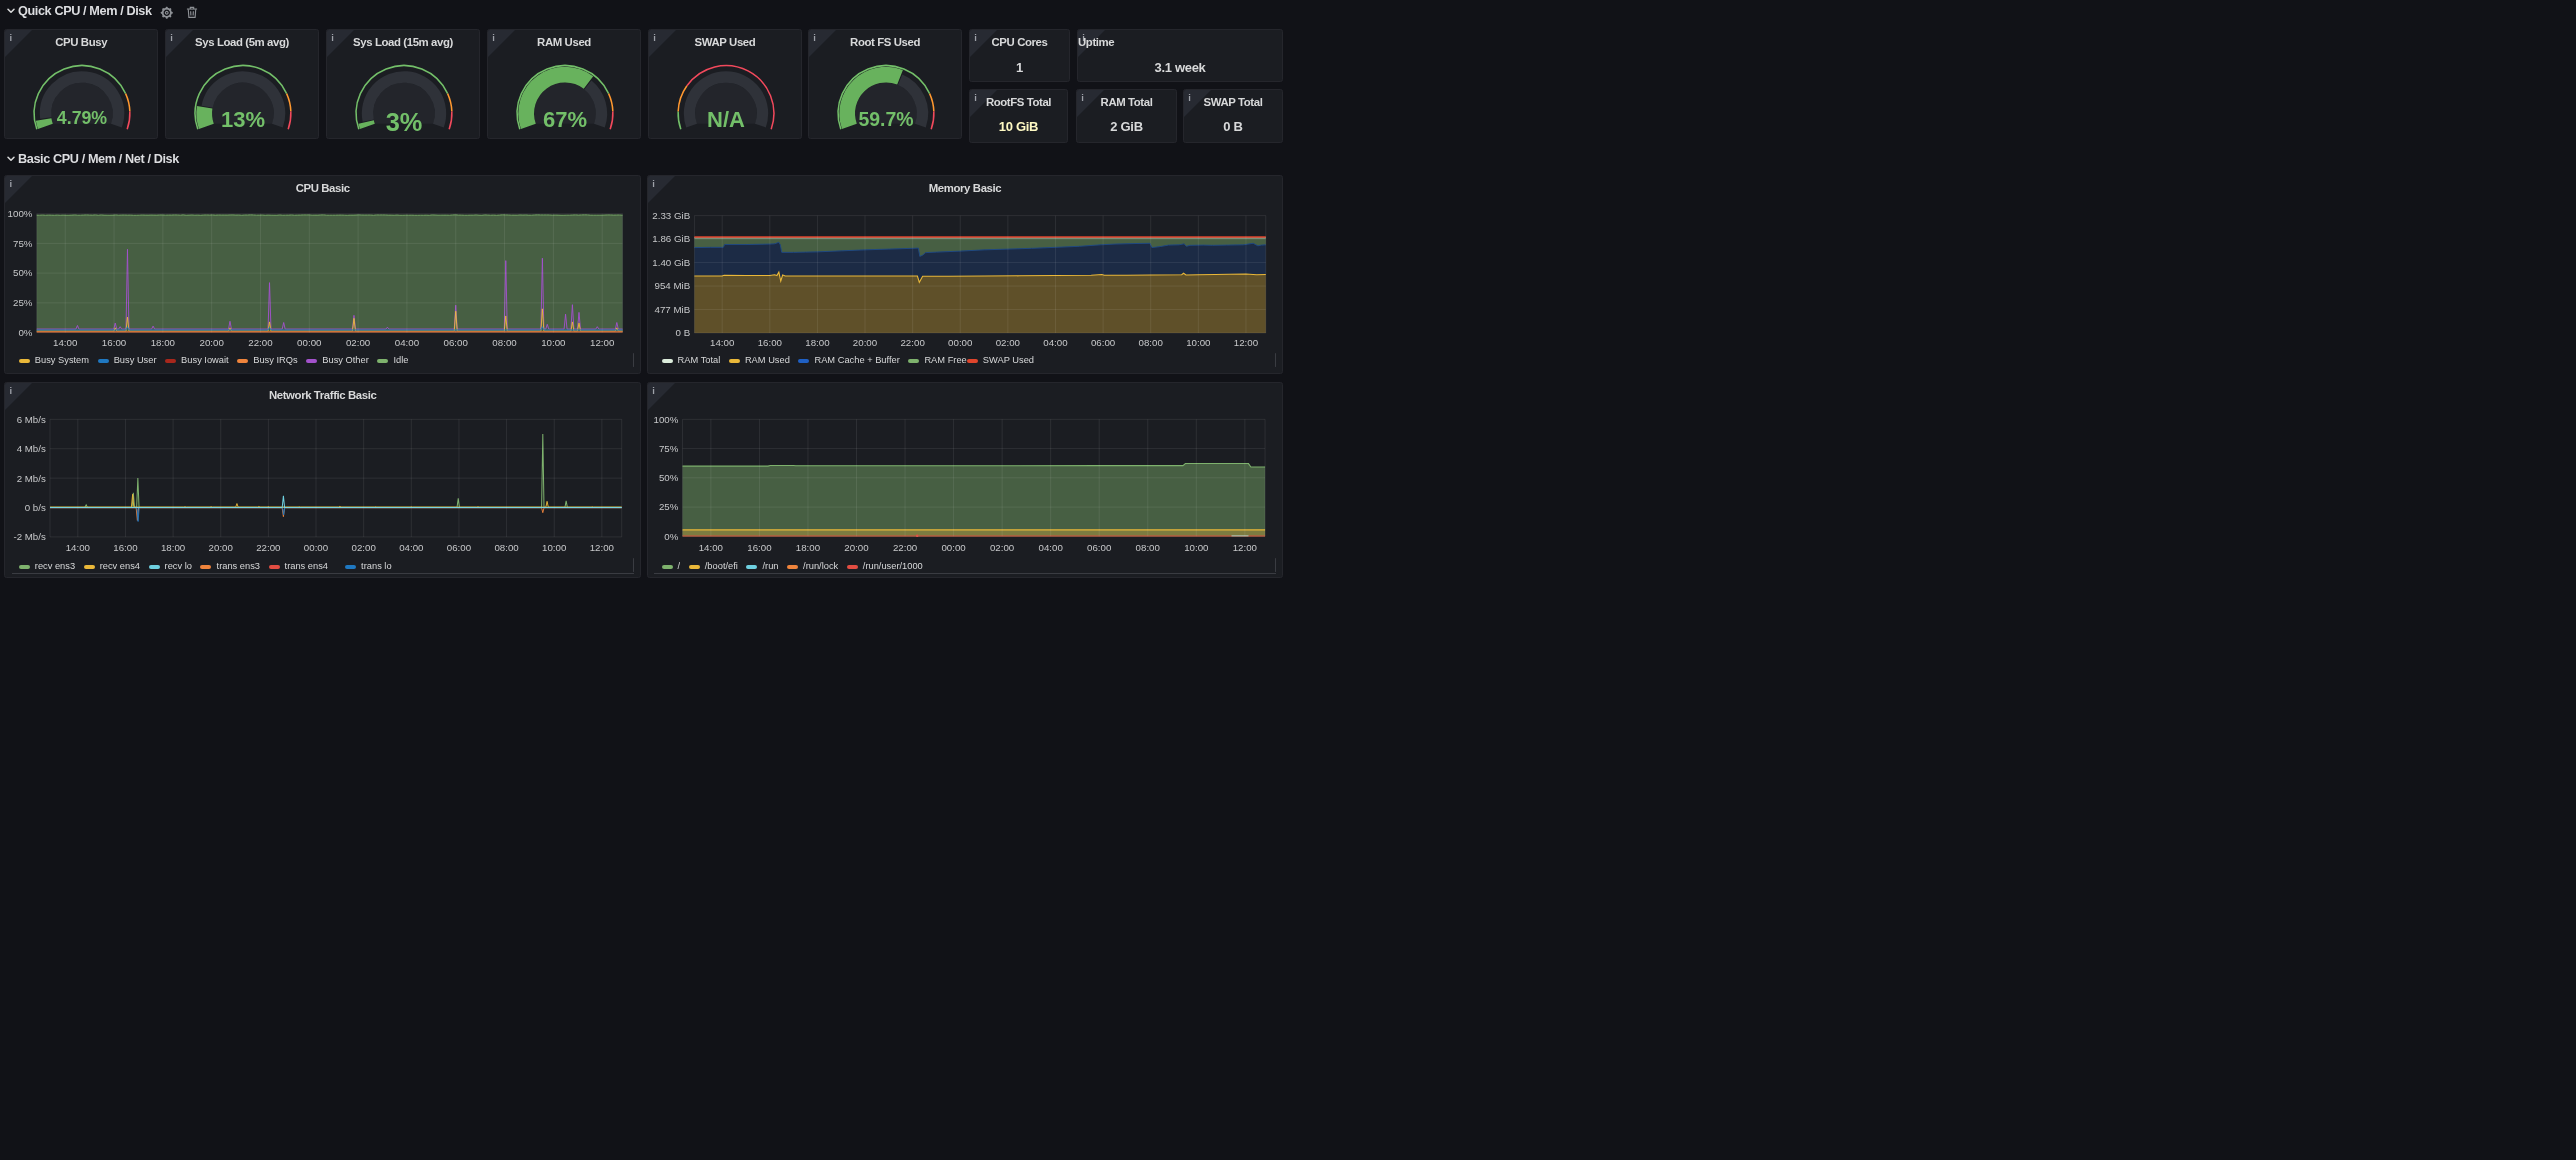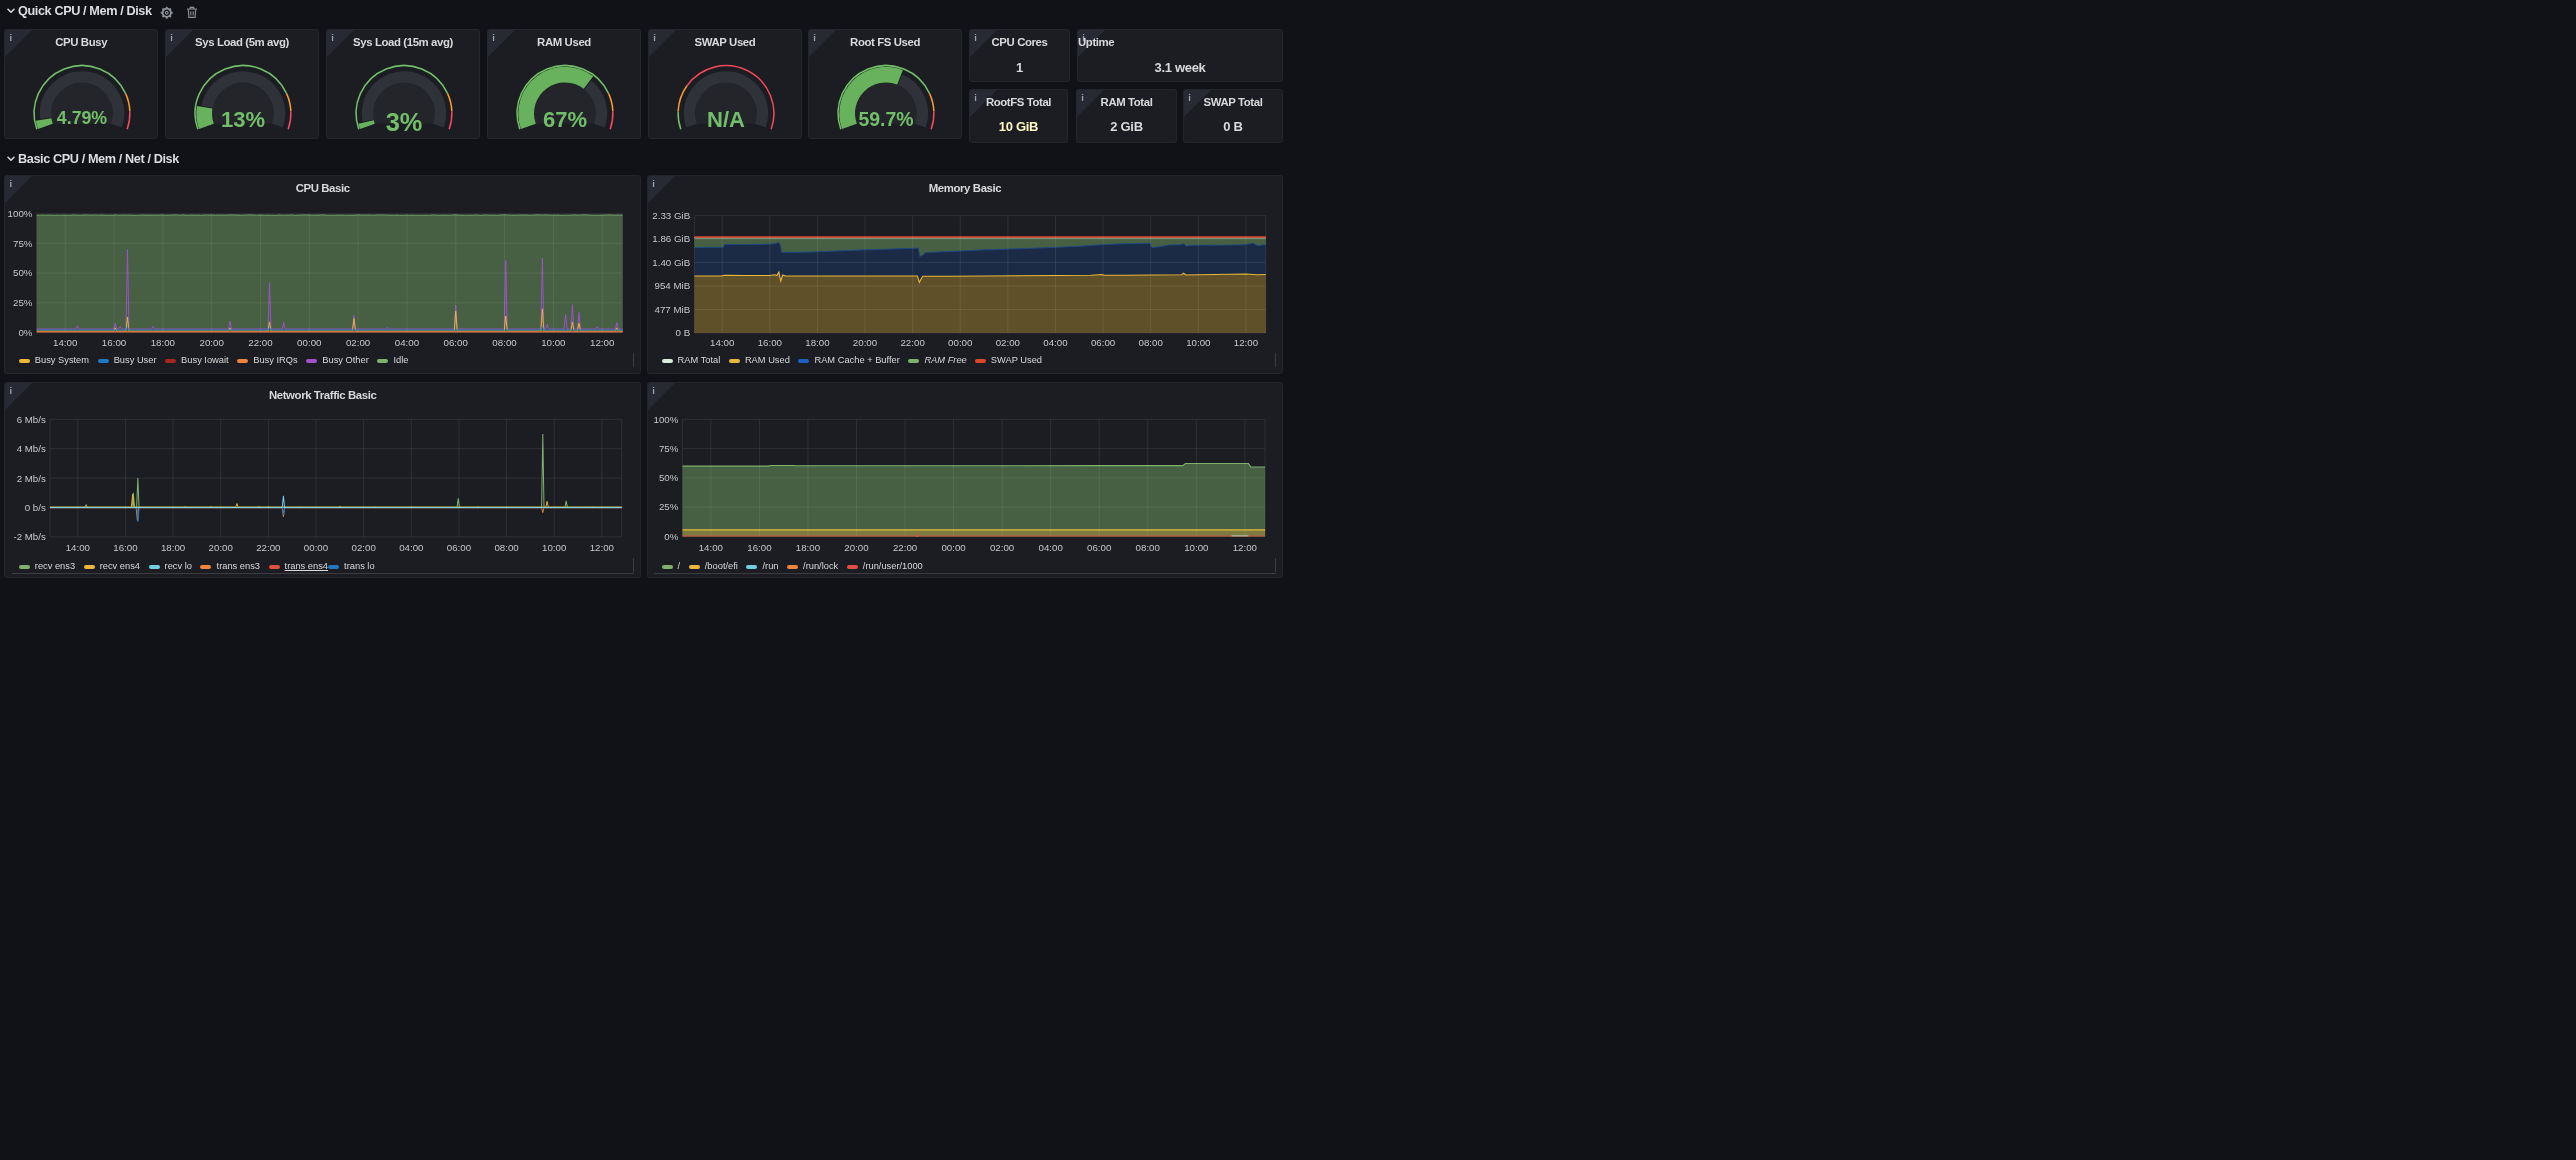--- a/index.html
+++ b/index.html
@@ -259,21 +259,21 @@
       <text x="706.07" y="200.6" text-anchor="middle" font-family="Liberation Sans, sans-serif" font-size="11.5" fill="#c7c8ca">12:00</text>
     </svg>
     <div style="position:absolute;left:13.5px;top:178px;display:flex;align-items:center;font:400 9.3px/13.5px 'Liberation Sans', sans-serif;color:#d8d9da;white-space:nowrap;">
       <span style="display:inline-block;width:11px;height:4.2px;border-radius:2.1px;background:#dcecdb;margin-right:5.1px;"></span>
       <span style="margin-right:8.5px;">RAM Total</span>
       <span style="display:inline-block;width:11px;height:4.2px;border-radius:2.1px;background:#eab839;margin-right:5.1px;"></span>
       <span style="margin-right:8.5px;">RAM Used</span>
       <span style="display:inline-block;width:11px;height:4.2px;border-radius:2.1px;background:#1f60c4;margin-right:5.1px;"></span>
       <span style="margin-right:8.5px;">RAM Cache + Buffer</span>
       <span style="display:inline-block;width:11px;height:4.2px;border-radius:2.1px;background:#7eb26d;margin-right:5.1px;"></span>
-      <span style="margin-right:8px;font-style:italic;">RAM Free</span>
+      <span style="margin-right:0;">RAM Free</span>
       <span style="display:inline-block;width:11px;height:4.2px;border-radius:2.1px;background:#e0452c;margin-right:5.1px;"></span>
       <span style="margin-right:8.5px;">SWAP Used</span>
     </div>
     <div style="position:absolute;right:6.1px;top:177px;width:0.8px;height:14.4px;background:#3a3c42;border-radius:0.8px;"></div>
   </div>
 <div style="position:absolute;left:4.2px;top:382px;width:637px;height:196px;background:#1b1d22;border:0.8px solid #25262c;border-radius:2.5px;box-sizing:border-box;overflow:hidden;">
     <div style="position:absolute;left:0;top:0;width:0;height:0;border-top:27px solid #272a32;border-right:27px solid transparent;"></div>
     <div style="position:absolute;left:4.2px;top:2.5px;font:700 9.3px 'Liberation Sans', sans-serif;color:#9fa3aa;">i</div>
     <div style="position:absolute;left:0;top:0;width:100%;height:25.4px;text-align:center;font:700 11.4px/25.4px 'Liberation Sans', sans-serif;letter-spacing:-0.4px;color:#d8d9da;">Network Traffic Basic</div>
     <svg width="637" height="196" viewBox="0 0 752 232" style="position:absolute;left:0;top:0;">
@@ -322,21 +322,21 @@
     <div style="position:absolute;left:13.5px;top:177px;display:flex;align-items:center;font:400 9.3px/13.5px 'Liberation Sans', sans-serif;color:#d8d9da;white-space:nowrap;">
       <span style="display:inline-block;width:11px;height:4.2px;border-radius:2.1px;background:#7eb26d;margin-right:5.1px;"></span>
       <span style="margin-right:8.5px;">recv ens3</span>
       <span style="display:inline-block;width:11px;height:4.2px;border-radius:2.1px;background:#eab839;margin-right:5.1px;"></span>
       <span style="margin-right:8.5px;">recv ens4</span>
       <span style="display:inline-block;width:11px;height:4.2px;border-radius:2.1px;background:#6ed0e0;margin-right:5.1px;"></span>
       <span style="margin-right:8.5px;">recv lo</span>
       <span style="display:inline-block;width:11px;height:4.2px;border-radius:2.1px;background:#ef843c;margin-right:5.1px;"></span>
       <span style="margin-right:8.5px;">trans ens3</span>
       <span style="display:inline-block;width:11px;height:4.2px;border-radius:2.1px;background:#e24d42;margin-right:5.1px;"></span>
-      <span style="margin-right:0;text-decoration:underline;">trans ens4</span>
+      <span style="margin-right:17px;">trans ens4</span>
       <span style="display:inline-block;width:11px;height:4.2px;border-radius:2.1px;background:#1f78c1;margin-right:5.1px;"></span>
       <span style="margin-right:8.5px;">trans lo</span>
     </div>
     <div style="position:absolute;right:6.1px;top:175px;width:0.8px;height:14.4px;background:#3a3c42;border-radius:0.8px;"></div>
     <div style="position:absolute;left:6.4px;right:6.1px;top:190px;height:0.8px;background:#3a3c42;"></div>
   </div>
 <div style="position:absolute;left:647px;top:382px;width:636px;height:196px;background:#1b1d22;border:0.8px solid #25262c;border-radius:2.5px;box-sizing:border-box;overflow:hidden;">
     <div style="position:absolute;left:0;top:0;width:0;height:0;border-top:27px solid #272a32;border-right:27px solid transparent;"></div>
     <div style="position:absolute;left:4.2px;top:2.5px;font:700 9.3px 'Liberation Sans', sans-serif;color:#9fa3aa;">i</div>
     <svg width="636" height="196" viewBox="0 0 751 232" style="position:absolute;left:0;top:0;">

